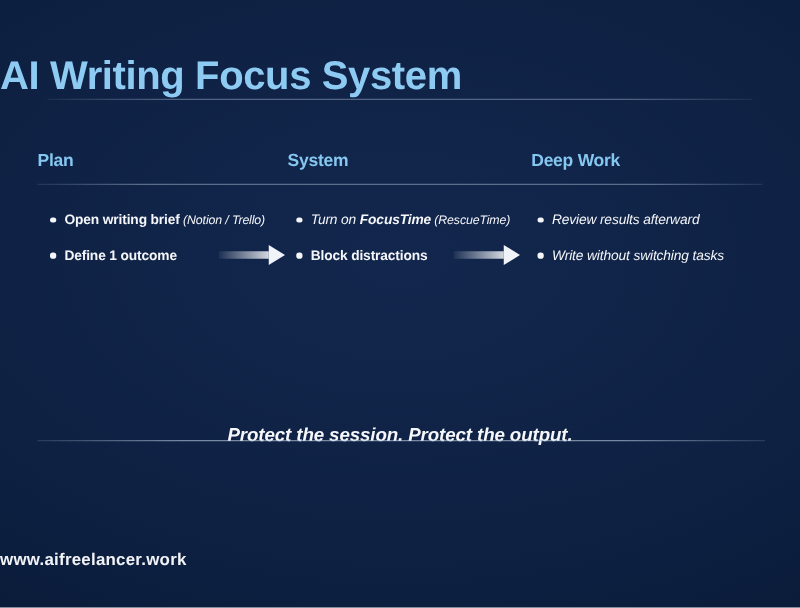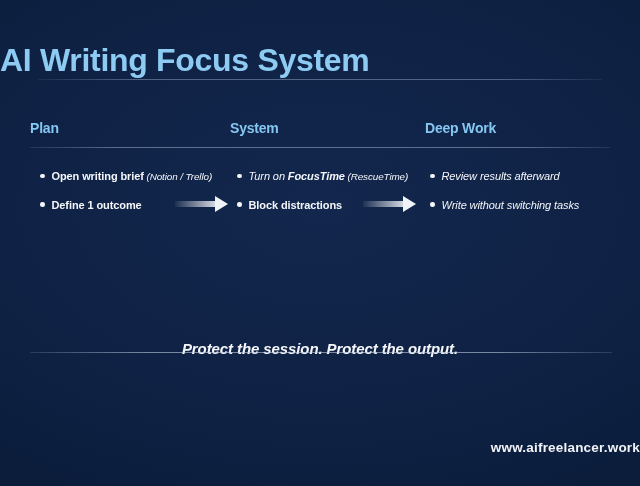--- a/index.html
+++ b/index.html
@@ -123,21 +123,21 @@
     font-style: italic;
     letter-spacing: -0.1px;
     color: #f6f7fa;
     margin-top: 20px;
   }
   .footer {
     position: absolute;
     top: 440px;
     left: 0;
     width: 640px;
-    text-align: right;
+    text-align: left;
     font-size: 13.5px;
     font-weight: 700;
     letter-spacing: 0.2px;
     color: #f1f3f7;
   }
 </style>
 </head>
 <body>
 
 <div class="poster">

